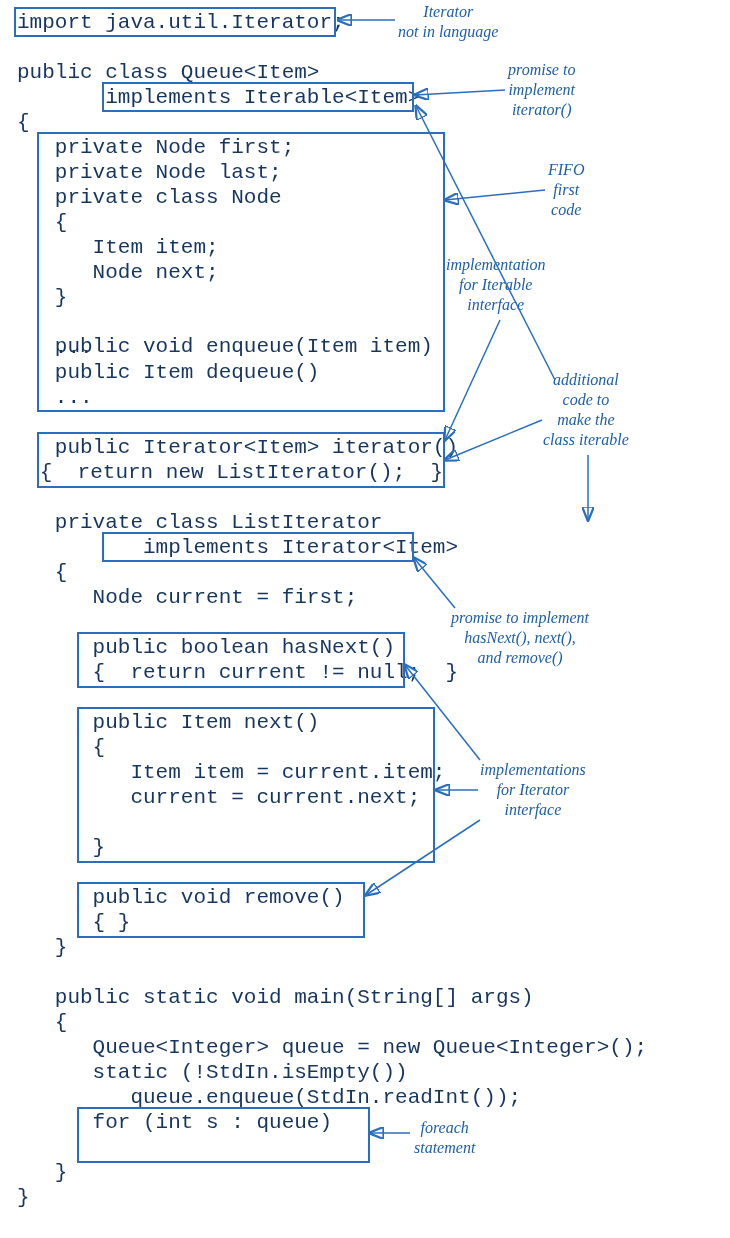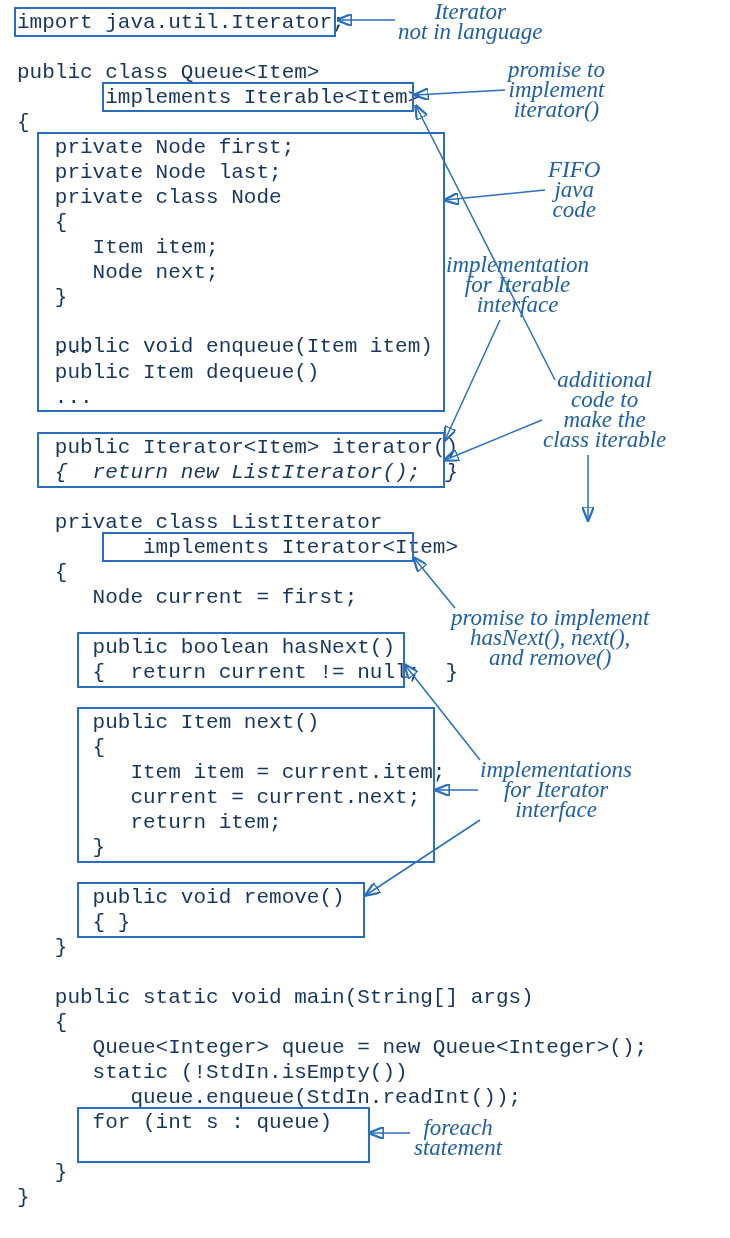--- a/index.html
+++ b/index.html
@@ -19,21 +19,21 @@
     font-family: "Lucida Console", "Courier New", monospace;
     font-size: 21px;
     line-height: 27px;
     color: #17365f;
     white-space: pre;
   }
   .note {
     font-family: Georgia, "Times New Roman", serif;
     font-style: italic;
     color: #1f5fa6;
-    font-size: 23px;
+    font-size: 16px;
     line-height: 20px;
     text-align: center;
     white-space: pre;
   }
   .box {
     position: absolute;
     border: 2px solid #2a6fbf;
     background: transparent;
     pointer-events: none;
   }
@@ -66,35 +66,34 @@
   <div class="abs code" style="left: 17px; top: 210px; line-height: 25px;">   {</div>
   <div class="abs code" style="left: 17px; top: 235px; line-height: 25px;">      Item item;</div>
   <div class="abs code" style="left: 17px; top: 260px; line-height: 25px;">      Node next;</div>
   <div class="abs code" style="left: 17px; top: 285px; line-height: 25px;">   }</div>
   <div class="abs code" style="left: 17px; top: 310px; line-height: 25px; margin-top: 24px;">   public void enqueue(Item item)</div>
   <div class="abs code" style="left: 17px; top: 335px; line-height: 25px;">   ...</div>
   <div class="abs code" style="left: 17px; top: 360px; line-height: 25px;">   public Item dequeue()</div>
   <div class="abs code" style="left: 17px; top: 385px; line-height: 25px;">   ...</div>
   <div class="abs code" style="left: 17px; top: 410px; line-height: 25px;"></div>
   <div class="abs code" style="left: 17px; top: 435px; line-height: 25px;">   public Iterator&lt;Item&gt; iterator()</div>
-  <div class="abs code" style="left: 17px; top: 460px; line-height: 25px; font-style: italic;">   {  return new ListIterator();  }</div>
+  <div class="abs code" style="left: 2px; top: 460px; line-height: 25px;">   {  return new ListIterator();  }</div>
   <div class="abs code" style="left: 17px; top: 485px; line-height: 25px;"></div>
   <div class="abs code" style="left: 17px; top: 510px; line-height: 25px;">   private class ListIterator</div>
   <div class="abs code" style="left: 17px; top: 535px; line-height: 25px;">          implements Iterator&lt;Item&gt;</div>
   <div class="abs code" style="left: 17px; top: 560px; line-height: 25px;">   {</div>
   <div class="abs code" style="left: 17px; top: 585px; line-height: 25px;">      Node current = first;</div>
   <div class="abs code" style="left: 17px; top: 610px; line-height: 25px;"></div>
   <div class="abs code" style="left: 17px; top: 635px; line-height: 25px;">      public boolean hasNext()</div>
   <div class="abs code" style="left: 17px; top: 660px; line-height: 25px;">      {  return current != null;  }</div>
   <div class="abs code" style="left: 17px; top: 685px; line-height: 25px;"></div>
   <div class="abs code" style="left: 17px; top: 710px; line-height: 25px;">      public Item next()</div>
   <div class="abs code" style="left: 17px; top: 735px; line-height: 25px;">      {</div>
   <div class="abs code" style="left: 17px; top: 760px; line-height: 25px;">         Item item = current.item;</div>
   <div class="abs code" style="left: 17px; top: 785px; line-height: 25px;">         current = current.next;</div>
-  <div class="abs code" style="left: 17px; top: 810px; line-height: 25px;">         return item;</div>
   <div class="abs code" style="left: 17px; top: 835px; line-height: 25px;">      }</div>
   <div class="abs code" style="left: 17px; top: 860px; line-height: 25px;"></div>
   <div class="abs code" style="left: 17px; top: 885px; line-height: 25px;">      public void remove()</div>
   <div class="abs code" style="left: 17px; top: 910px; line-height: 25px;">      { }</div>
   <div class="abs code" style="left: 17px; top: 935px; line-height: 25px;">   }</div>
   <div class="abs code" style="left: 17px; top: 960px; line-height: 25px;"></div>
   <div class="abs code" style="left: 17px; top: 985px; line-height: 25px;">   public static void main(String[] args)</div>
   <div class="abs code" style="left: 17px; top: 1010px; line-height: 25px;">   {</div>
   <div class="abs code" style="left: 17px; top: 1035px; line-height: 25px;">      Queue&lt;Integer&gt; queue = new Queue&lt;Integer&gt;();</div>
   <div class="abs code" style="left: 17px; top: 1060px; line-height: 25px;">      static (!StdIn.isEmpty())</div>
@@ -125,21 +124,21 @@
   <div class="box" style="left:77px; top:882px; width:284px; height:52px;"></div>
 
   <div class="box" style="left:77px; top:1107px; width:289px; height:52px;"></div>
 
   <div class="abs note" style="left:398px; top:2px;">Iterator
 not in language</div>
   <div class="abs note" style="left:508px; top:60px;">promise to
 implement
 iterator()</div>
   <div class="abs note" style="left:548px; top:160px;">FIFO
-java
+first
 code</div>
   <div class="abs note" style="left:446px; top:255px;">implementation
 for Iterable
 interface</div>
   <div class="abs note" style="left:451px; top:608px;">promise to implement
 hasNext(), next(),
 and remove()</div>
   <div class="abs note" style="left:543px; top:370px;">additional
 code to
 make the

